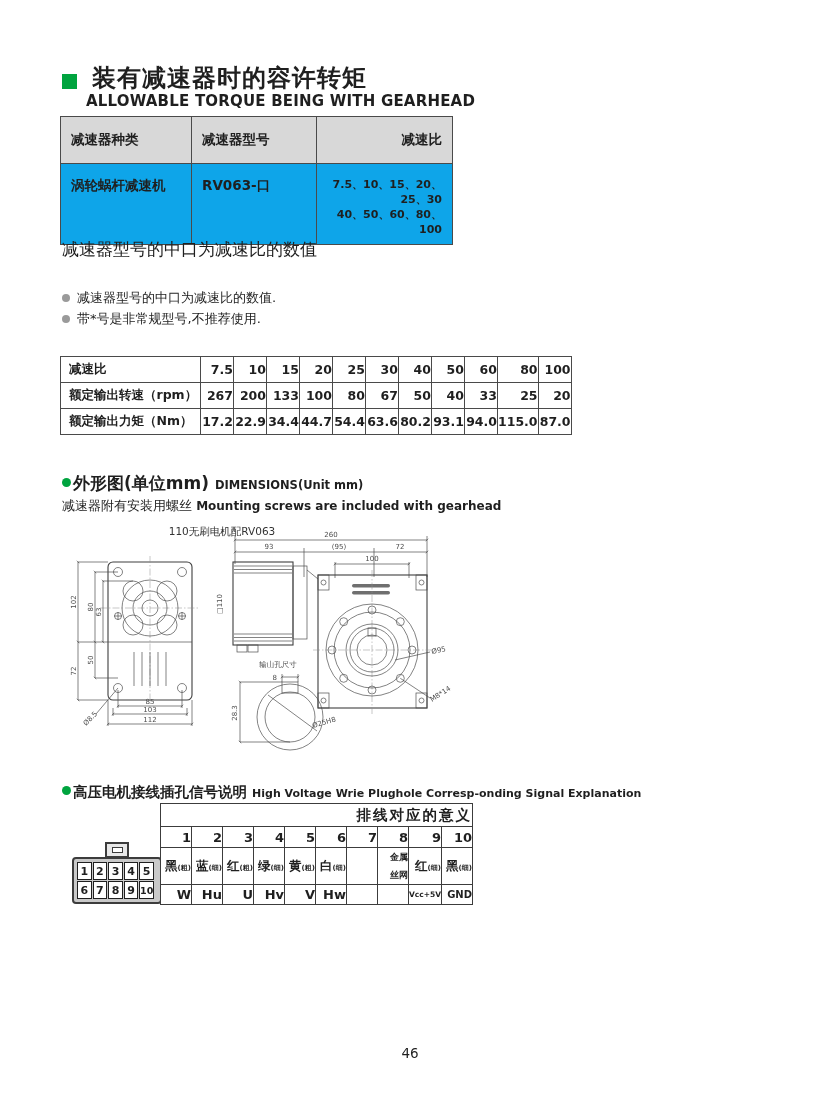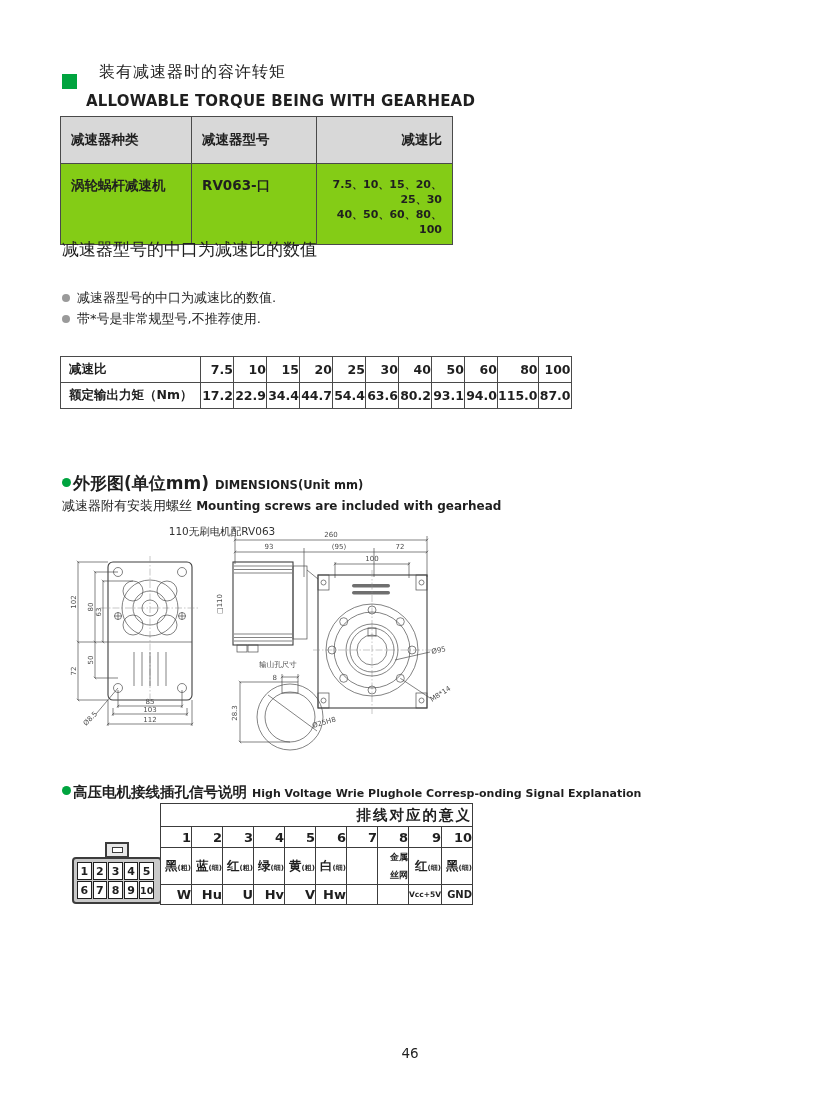--- a/index.html
+++ b/index.html
@@ -1,28 +1,28 @@
 <!DOCTYPE html>
 <html><head>
 <meta charset="utf-8">
 <style>
   html,body{margin:0;padding:0;background:#ffffff;}
   .page{position:relative;width:820px;height:1104px;background:#fff;
         font-family:"DejaVu Sans","Liberation Sans",sans-serif;color:#1f1f1f;overflow:hidden;}
 
   
   .title-sq{position:absolute;left:62px;top:74px;width:15px;height:15px;background:#00a43f;}
-  .title-zh{position:absolute;left:99px;top:62px;font-size:16px;font-weight:normal;letter-spacing:1px;}
+  .title-zh{position:absolute;left:92px;top:62px;font-size:24px;font-weight:bold;letter-spacing:1px;}
   .title-en{position:absolute;left:86px;top:92px;font-size:15px;font-weight:bold;letter-spacing:.2px;}
 
   
   .gtab{position:absolute;left:60px;top:116px;width:392px;border-collapse:collapse;table-layout:fixed;}
   .gtab td{border:1px solid #4a4a4a;font-size:13.5px;padding:0 10px;vertical-align:middle;}
   .gtab tr.hd td{background:#d8d8d8;height:46px;font-weight:600;}
-  .gtab tr.bd td{height:67px;vertical-align:top;padding-top:13px;font-weight:600;background:#84cc16;}
+  .gtab tr.bd td{height:67px;vertical-align:top;padding-top:13px;font-weight:600;background:#0ea5e9;}
   .gtab .r{text-align:right;}
   .gtab .ratios{font-size:11px;font-weight:600;line-height:15px;}
 
   .tab-note{position:absolute;left:62px;top:238px;font-size:17px;}
 
   
   .notes{position:absolute;left:62px;top:288px;font-size:13px;line-height:20px;}
   .notes .row{display:flex;align-items:flex-start;margin-bottom:1px;}
   .dot{width:8px;height:8px;border-radius:50%;background:#9a9a9a;margin:6px 7px 0 0;flex:0 0 8px;}
 
@@ -127,20 +127,34 @@
       <td class="v">10</td>
       <td class="v">15</td>
       <td class="v">20</td>
       <td class="v">25</td>
       <td class="v">30</td>
       <td class="v">40</td>
       <td class="v">50</td>
       <td class="v">60</td>
       <td class="v">80</td>
       <td class="v">100</td>
+    </tr>
+    <tr>
+      <td class="lbl">额定输出转速（rpm）</td>
+      <td class="v">267</td>
+      <td class="v">200</td>
+      <td class="v">133</td>
+      <td class="v">100</td>
+      <td class="v">80</td>
+      <td class="v">67</td>
+      <td class="v">50</td>
+      <td class="v">40</td>
+      <td class="v">33</td>
+      <td class="v">25</td>
+      <td class="v">20</td>
     </tr>
     <tr>
       <td class="lbl">额定输出力矩（Nm）</td>
       <td class="v">17.2</td>
       <td class="v">22.9</td>
       <td class="v">34.4</td>
       <td class="v">44.7</td>
       <td class="v">54.4</td>
       <td class="v">63.6</td>
       <td class="v">80.2</td>

